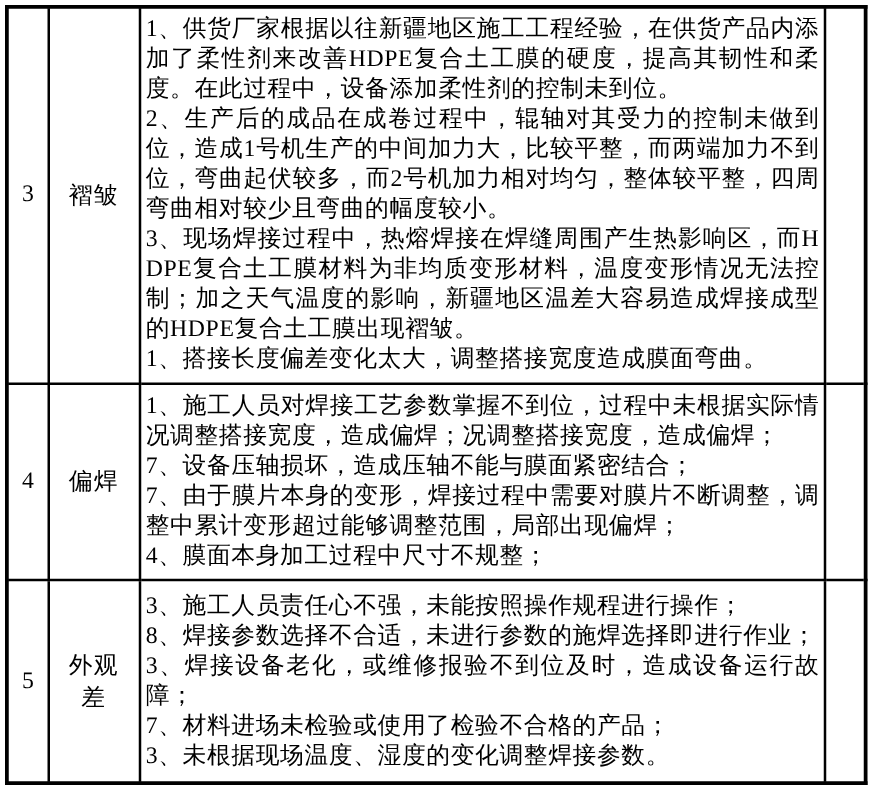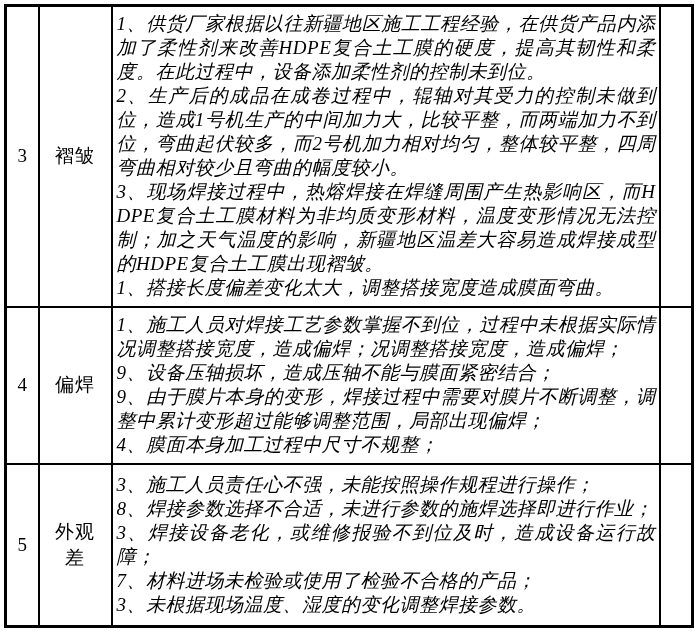--- a/index.html
+++ b/index.html
@@ -46,21 +46,20 @@
   td.cat {
     text-align: center;
     font-size: 19px;
     letter-spacing: 1px;
     padding: 0 14px;
   }
   td.detail {
     padding: 2px 3px 2px 4px;
     font-size: 19px;
     line-height: 24px;
-    font-style: italic;
   }
   td.detail p {
     margin: 0;
     padding: 0;
     text-align: justify;
     text-justify: inter-character;
     letter-spacing: 0.5px;
     word-break: break-all;
   }
 </style>
@@ -85,22 +84,22 @@
           <p>3、现场焊接过程中，热熔焊接在焊缝周围产生热影响区，而HDPE复合土工膜材料为非均质变形材料，温度变形情况无法控制；加之天气温度的影响，新疆地区温差大容易造成焊接成型的HDPE复合土工膜出现褶皱。</p>
           <p>1、搭接长度偏差变化太大，调整搭接宽度造成膜面弯曲。</p>
         </td>
         <td class="blank"></td>
       </tr>
       <tr class="r-2">
         <td class="num">4</td>
         <td class="cat">偏焊</td>
         <td class="detail">
           <p>1、施工人员对焊接工艺参数掌握不到位，过程中未根据实际情况调整搭接宽度，造成偏焊；况调整搭接宽度，造成偏焊；</p>
-          <p>9、设备压轴损坏，造成压轴不能与膜面紧密结合；</p>
-          <p>9、由于膜片本身的变形，焊接过程中需要对膜片不断调整，调整中累计变形超过能够调整范围，局部出现偏焊；</p>
+          <p>7、设备压轴损坏，造成压轴不能与膜面紧密结合；</p>
+          <p>7、由于膜片本身的变形，焊接过程中需要对膜片不断调整，调整中累计变形超过能够调整范围，局部出现偏焊；</p>
           <p>4、膜面本身加工过程中尺寸不规整；</p>
         </td>
         <td class="blank"></td>
       </tr>
       <tr class="r-3">
         <td class="num">5</td>
         <td class="cat">外观差</td>
         <td class="detail">
           <p>3、施工人员责任心不强，未能按照操作规程进行操作；</p>
           <p>8、焊接参数选择不合适，未进行参数的施焊选择即进行作业；</p>

